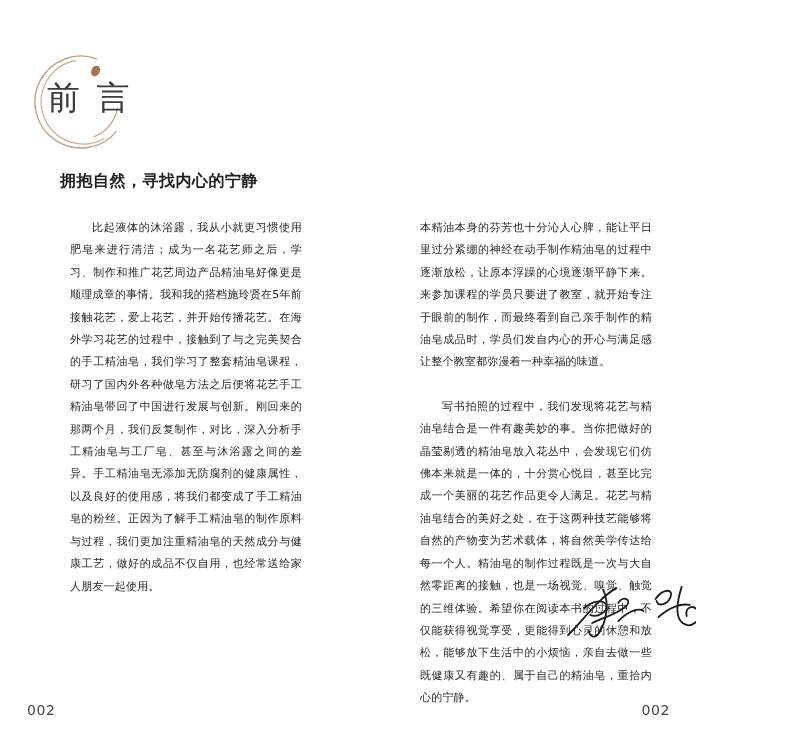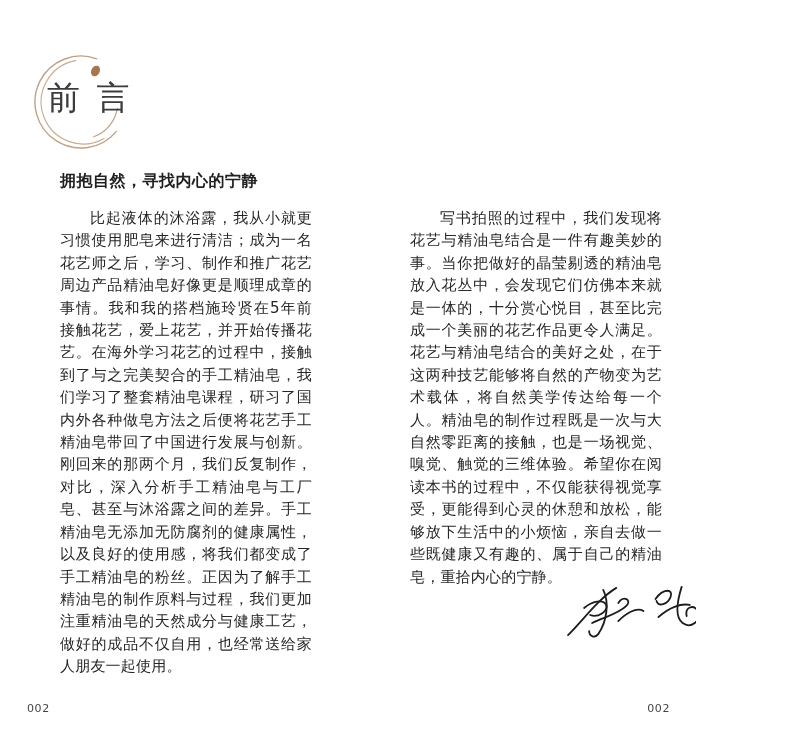--- a/index.html
+++ b/index.html
@@ -47,42 +47,42 @@
   }
   
   .text-col {
     position: absolute;
     top: 207px;
     width: 252px;
   }
   .text-col.left  { left: 60px; }
   .text-col.right { left: 410px; }
   p.para {
-    margin: 0;
-    font-size: 15px;
+    margin: 10px;
+    font-size: 11px;
     line-height: 22.4px;
     text-align: justify;
     color: #262626;
     letter-spacing: 0.2px;
   }
   p.para + p.para { margin-top: 22px; }
   p.para.indent { text-indent: 2em; }
   
   .signature {
     position: absolute;
     left: 562px;
     top: 576px;
     width: 186px;
     height: 72px;
   }
   
   .pagenum {
     position: absolute;
     top: 702px;
-    font-size: 11px;
+    font-size: 14px;
     color: #454545;
     letter-spacing: 0.6px;
   }
   .pagenum.left  { left: 27px; }
   .pagenum.right { right: 26px; }
 </style>
 </head>
 <body>
 
 <div class="spread">
@@ -96,20 +96,21 @@
 
   <h1 class="page-title">前 言</h1>
 
   <h2 class="subtitle">拥抱自然，寻找内心的宁静</h2>
 
   <div class="text-col left">
     <p class="para indent">比起液体的沐浴露，我从小就更习惯使用肥皂来进行清洁；成为一名花艺师之后，学习、制作和推广花艺周边产品精油皂好像更是顺理成章的事情。我和我的搭档施玲贤在5年前接触花艺，爱上花艺，并开始传播花艺。在海外学习花艺的过程中，接触到了与之完美契合的手工精油皂，我们学习了整套精油皂课程，研习了国内外各种做皂方法之后便将花艺手工精油皂带回了中国进行发展与创新。刚回来的那两个月，我们反复制作，对比，深入分析手工精油皂与工厂皂、甚至与沐浴露之间的差异。手工精油皂无添加无防腐剂的健康属性，以及良好的使用感，将我们都变成了手工精油皂的粉丝。正因为了解手工精油皂的制作原料与过程，我们更加注重精油皂的天然成分与健康工艺，做好的成品不仅自用，也经常送给家人朋友一起使用。</p>
   </div>
 
   <div class="text-col right">
+    <p class="para">本精油本身的芬芳也十分沁人心脾，能让平日里过分紧绷的神经在动手制作精油皂的过程中逐渐放松，让原本浮躁的心境逐渐平静下来。来参加课程的学员只要进了教室，就开始专注于眼前的制作，而最终看到自己亲手制作的精油皂成品时，学员们发自内心的开心与满足感让整个教室都弥漫着一种幸福的味道。</p>
     <p class="para indent">写书拍照的过程中，我们发现将花艺与精油皂结合是一件有趣美妙的事。当你把做好的晶莹剔透的精油皂放入花丛中，会发现它们仿佛本来就是一体的，十分赏心悦目，甚至比完成一个美丽的花艺作品更令人满足。花艺与精油皂结合的美好之处，在于这两种技艺能够将自然的产物变为艺术载体，将自然美学传达给每一个人。精油皂的制作过程既是一次与大自然零距离的接触，也是一场视觉、嗅觉、触觉的三维体验。希望你在阅读本书的过程中，不仅能获得视觉享受，更能得到心灵的休憩和放松，能够放下生活中的小烦恼，亲自去做一些既健康又有趣的、属于自己的精油皂，重拾内心的宁静。</p>
   </div>
 
   <svg class="signature" viewBox="0 0 185 70" aria-hidden="true">
     <g fill="none" stroke="#1c1c1c" stroke-width="1.8" stroke-linecap="round" stroke-linejoin="round">
       <path d="M6 58 C 22 42, 36 22, 54 11"></path>
       <path d="M22 31 C 30 24, 41 22, 44 28 C 46 34, 36 41, 28 38"></path>
       <path d="M41 13 C 47 25, 45 44, 36 57 C 33 61, 27 60, 27 54"></path>
       <path d="M30 46 C 42 40, 56 37, 64 29 C 70 23, 61 18, 56 26"></path>
       <path d="M56 44 C 64 36, 74 30, 81 34"></path>

